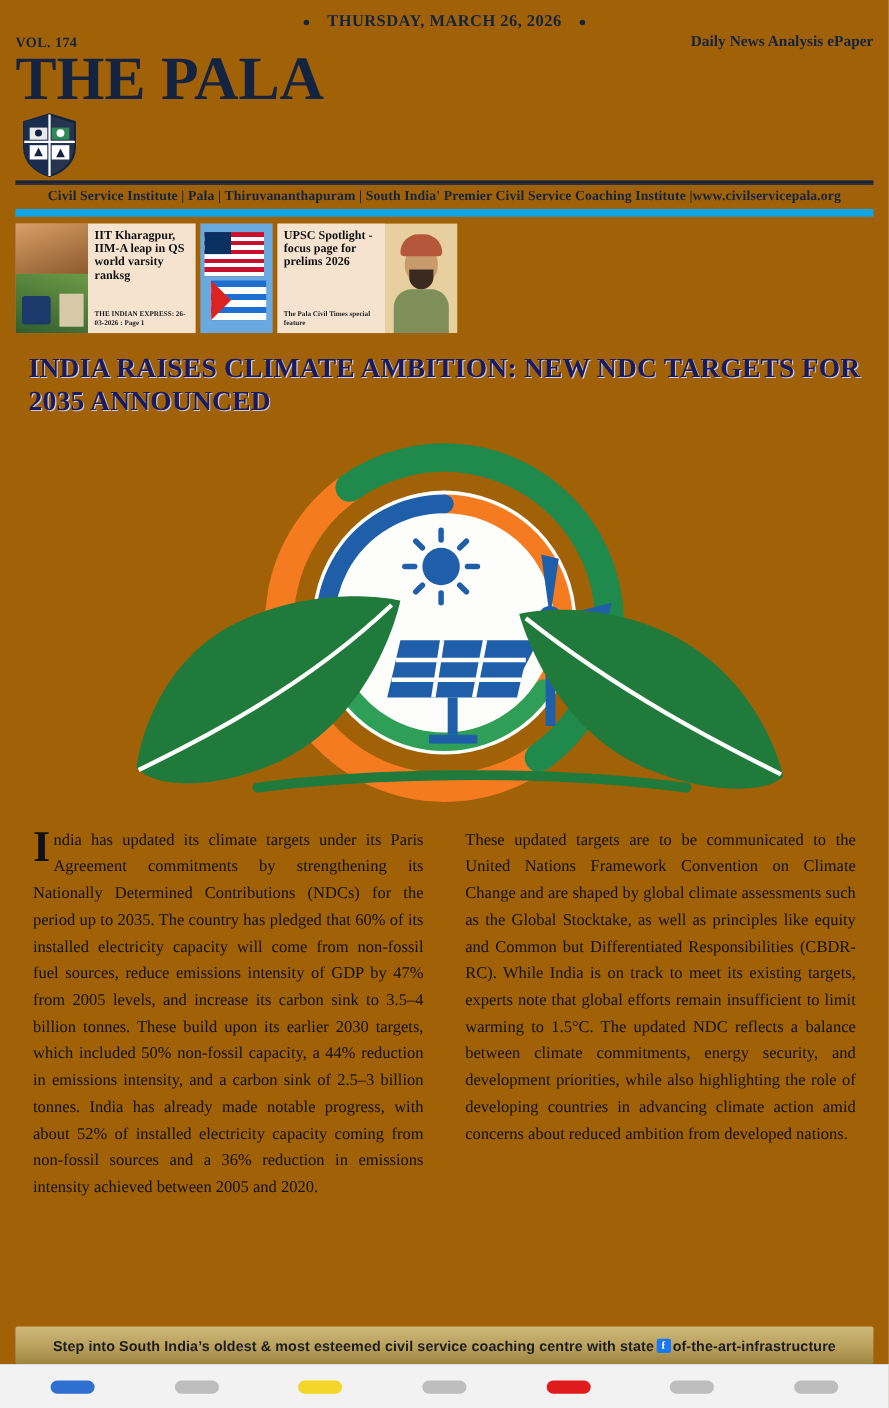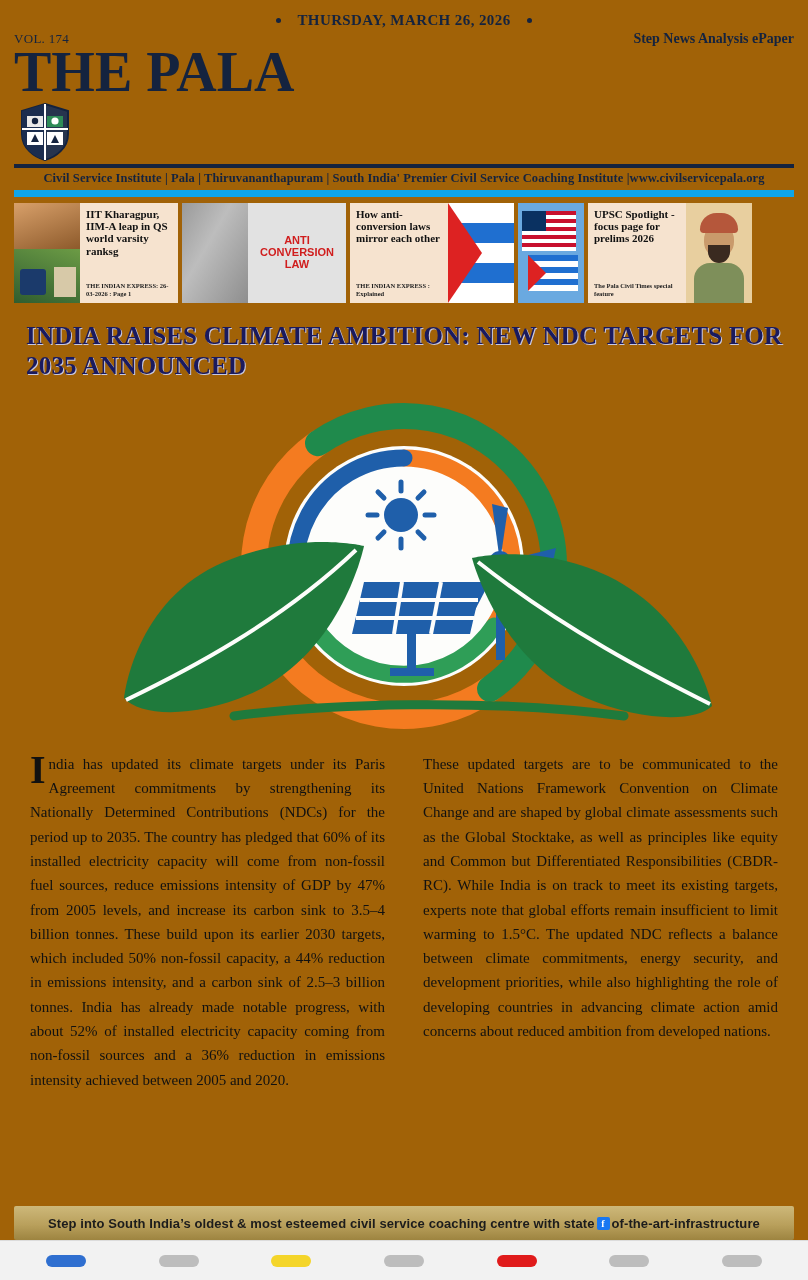--- a/index.html
+++ b/index.html
@@ -47,21 +47,21 @@
     border-radius: 50%;
     display: inline-block;
   }
   .vol-row {
     display: flex;
     justify-content: space-between;
     align-items: flex-end;
     margin-top: 2px;
   }
   .vol {
-    font-weight: normal;
+    font-weight: bold;
     font-size: 13px;
     color: #14233f;
     letter-spacing: 0.3px;
   }
   .tagline {
     font-weight: bold;
     font-size: 14px;
     color: #14233f;
   }
   .title-row {
@@ -298,21 +298,21 @@
   <div class="masthead">
 
     <div class="date-row">
       <span class="dot"></span>
       <span>THURSDAY, MARCH 26, 2026</span>
       <span class="dot"></span>
     </div>
 
     <div class="vol-row">
       <span class="vol">VOL. 174</span>
-      <span class="tagline">Step News Analysis ePaper</span>
+      <span class="tagline">Daily News Analysis ePaper</span>
     </div>
 
     <div class="title-row">
       <span class="title-text">THE PALA</span>
       <span class="crest">
         <svg width="54" height="60" viewBox="0 0 54 60">
           <path d="M27 2 L50 9 V32 C50 46 38 55 27 58 C16 55 4 46 4 32 V9 Z" fill="#ffffff" stroke="#14233f" stroke-width="2"></path>
           <path d="M27 2 L50 9 V32 C50 46 38 55 27 58 Z" fill="#14233f" opacity="0.92"></path>
           <path d="M27 2 L4 9 V32 C4 46 16 55 27 58 Z" fill="#1b2d4f"></path>
           <rect x="9" y="14" width="16" height="11" fill="#e9e9e9"></rect>
@@ -342,49 +342,21 @@
           <div class="t1c"></div>
         <div class="t1d"></div>
           <div class="t1e"></div>
       </div>
       <div class="txt">
         <div class="headline">IIT Kharagpur, IIM-A leap in QS world varsity ranksg</div>
         <div class="src">THE INDIAN EXPRESS: 26-03-2026 : Page 1</div>
       </div>
     </div>
 
-    <div class="teaser teaser2">
-      <div class="thumb">
-        <div class="t2"></div>
-          <div class="t2img"></div>
-      </div>
-      <div class="txt">
-        <div class="t2box">
-          <div class="t2txt">
-            <span>ANTI</span><br>
-            <span>CONVERSION</span><br>
-            <span>LAW</span>
-          </div>
-        </div>
-      </div>
-    </div>
-
-    <div class="teaser">
-      <div class="txt">
-        <div class="headline">How anti-conversion laws mirror each other</div>
-        <div class="src">THE INDIAN EXPRESS : Explained</div>
-      </div>
-      <div class="thumb">
-        <div class="t3"></div>
-        <div class="t3s" style="top:0"></div>
-        <div class="t3s" style="top:40%"></div>
-        <div class="t3s" style="top:80%"></div>
-        <div class="t3tri"></div>
-      </div>
-    </div>
+
 
     <div class="teaser">
       <div class="thumb">
         <div class="t4"></div>
           <div class="t4us"></div>
           <div class="t4union"></div>
         <div class="t4cu"></div>
           <div class="t4cutri"></div>
       </div>
     </div>

